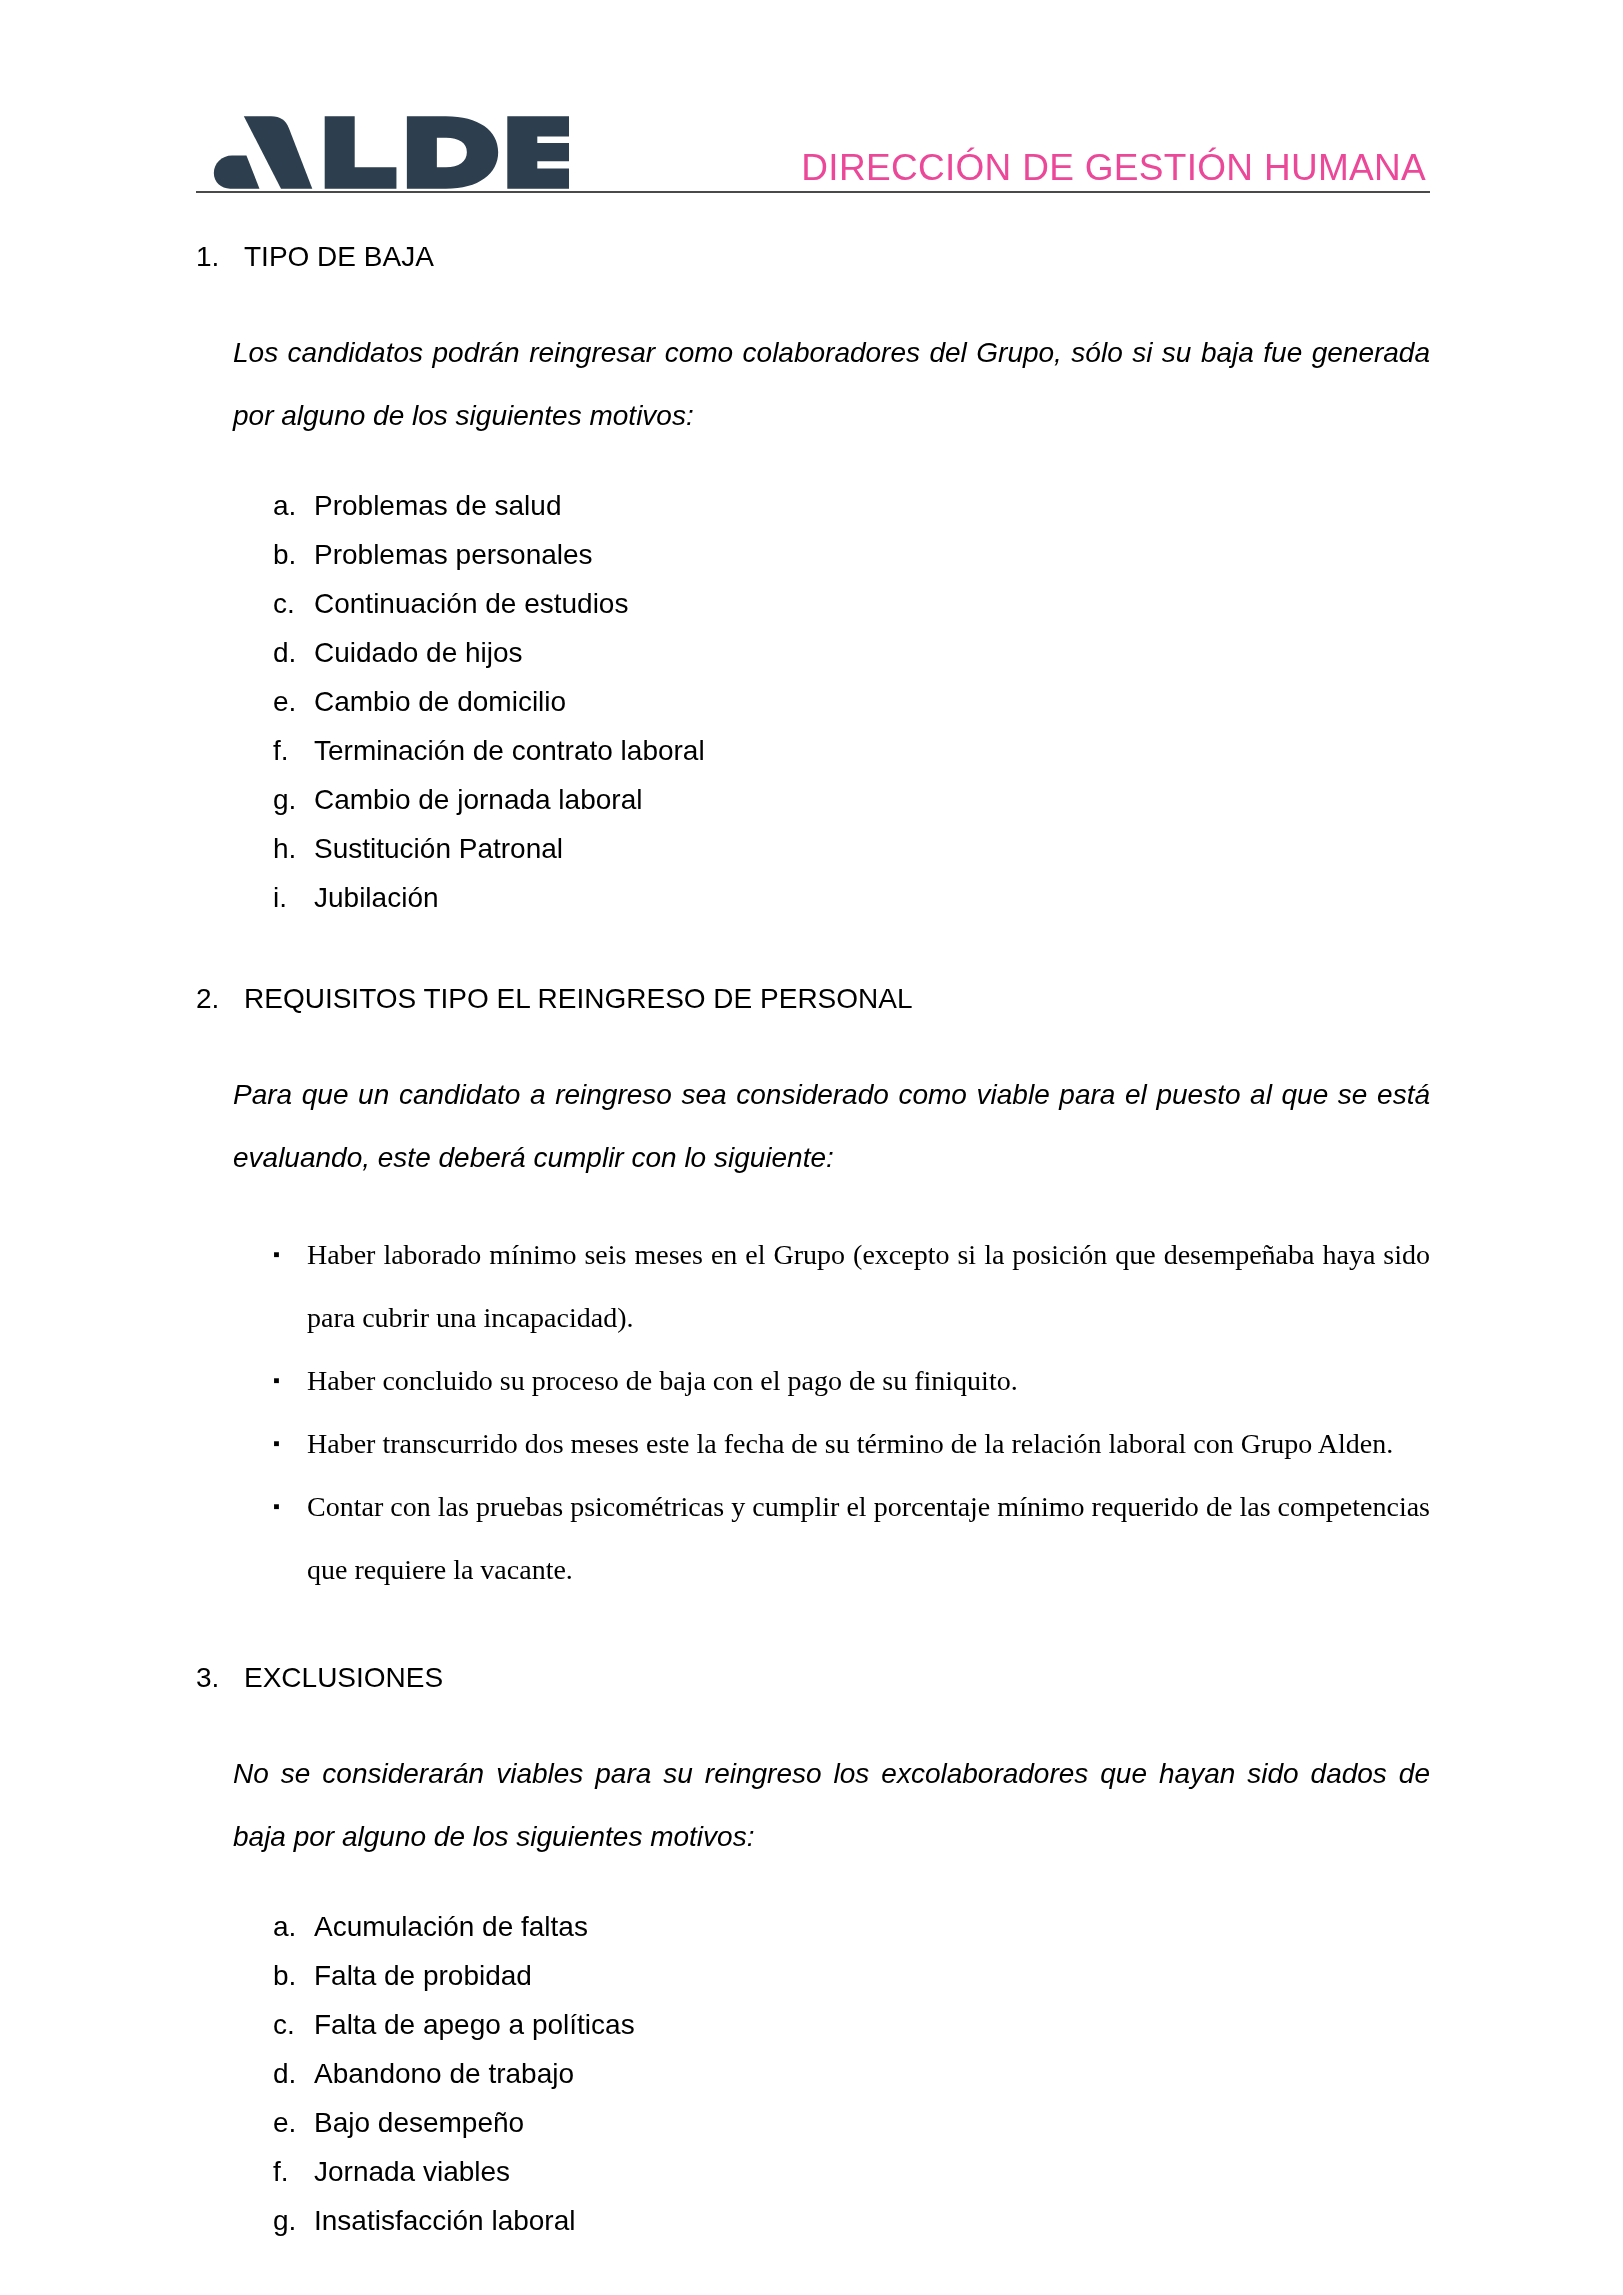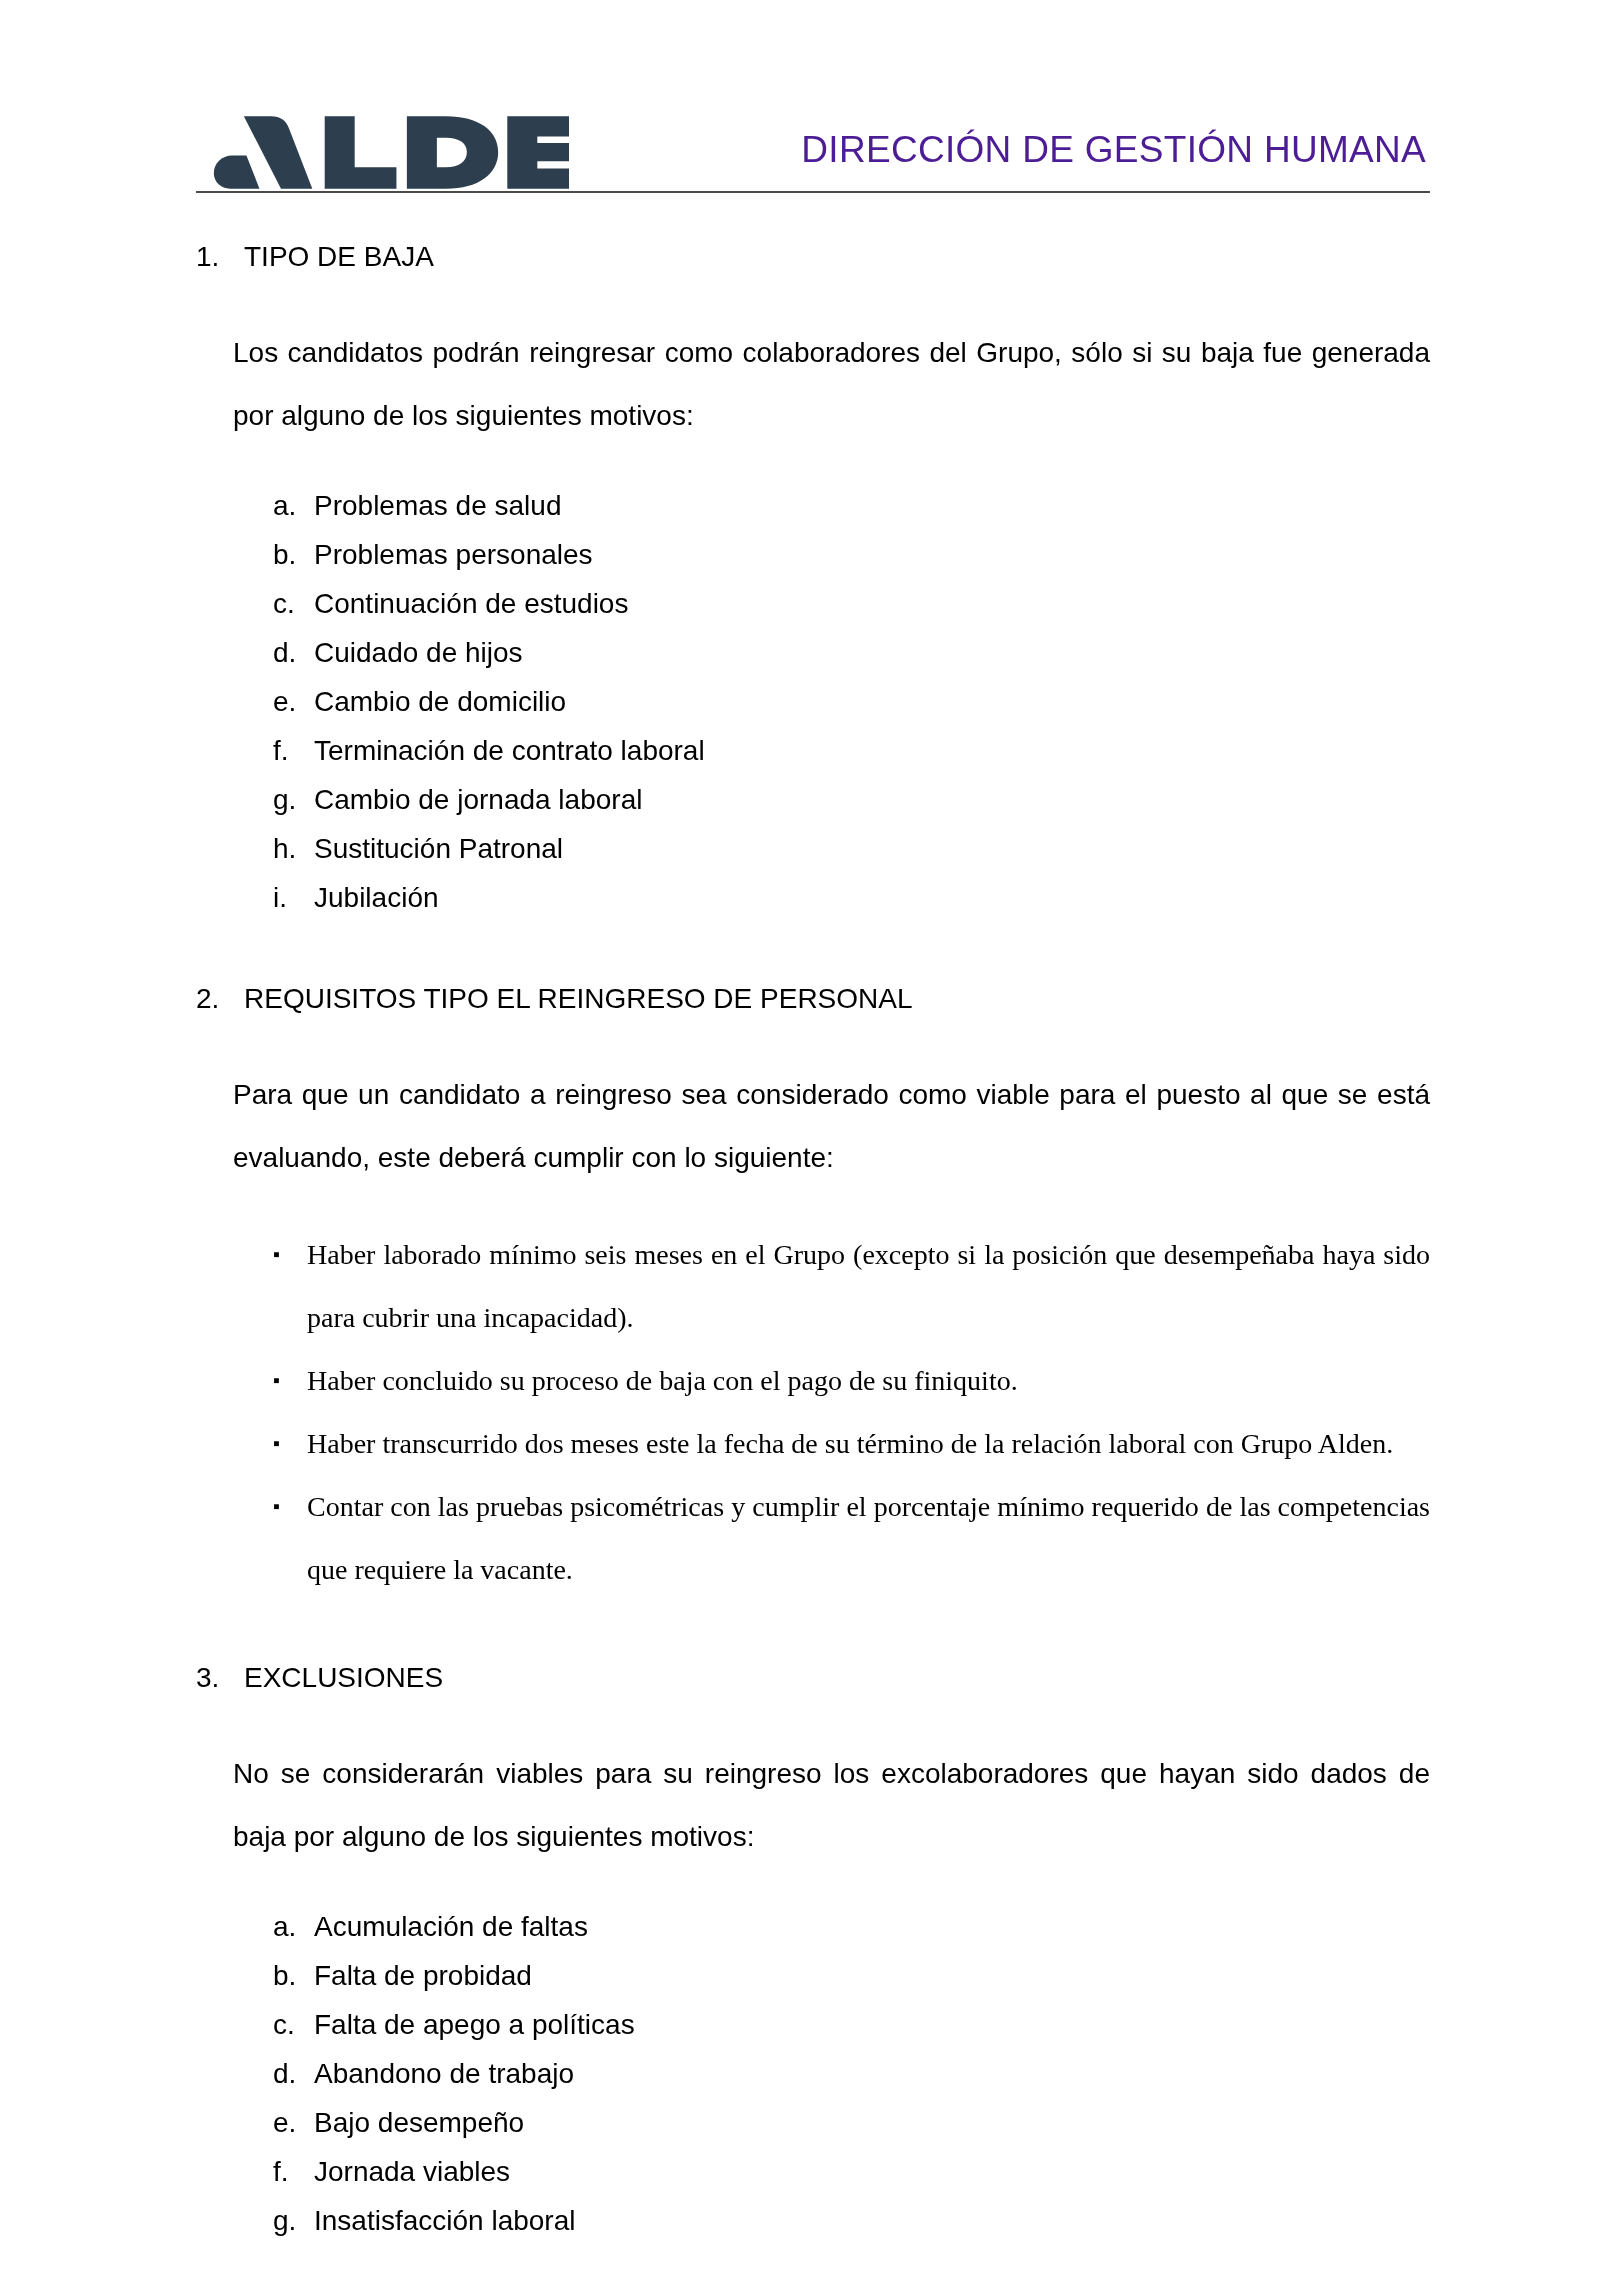--- a/index.html
+++ b/index.html
@@ -41,24 +41,24 @@
     display: flex;
     align-items: flex-end;
     height: 75px;
     margin-left: 6.5px;
   }
   .logo-svg { display: block; }
 
   .header-title {
     font-size: 37px;
     letter-spacing: 0.3px;
-    color: #4c1d95;
+    color: #ec4899;
     font-weight: 400;
     white-space: nowrap;
-    padding-bottom: 19px;
+    padding-bottom: 1px;
     padding-right: 3.9px;
   }
 
   .header-rule {
     position: absolute;
     left: 0;
     top: 93px;
     width: 1234px;
     border-top: 2px solid #4a4a4a;
   }
@@ -85,20 +85,21 @@
   }
   .section-title { flex: 1; margin-left: 10px; }
 
   .para {
     font-size: 28px;
     line-height: 63px;
     text-align: justify;
     margin: 0;
     padding-left: 37px;
     color: #000000;
+    font-style: italic;
   }
 
   
   .alpha-list {
     list-style: none;
     margin: 0;
     padding: 0 0 0 77px;
   }
   .alpha-list li {
     display: flex;

